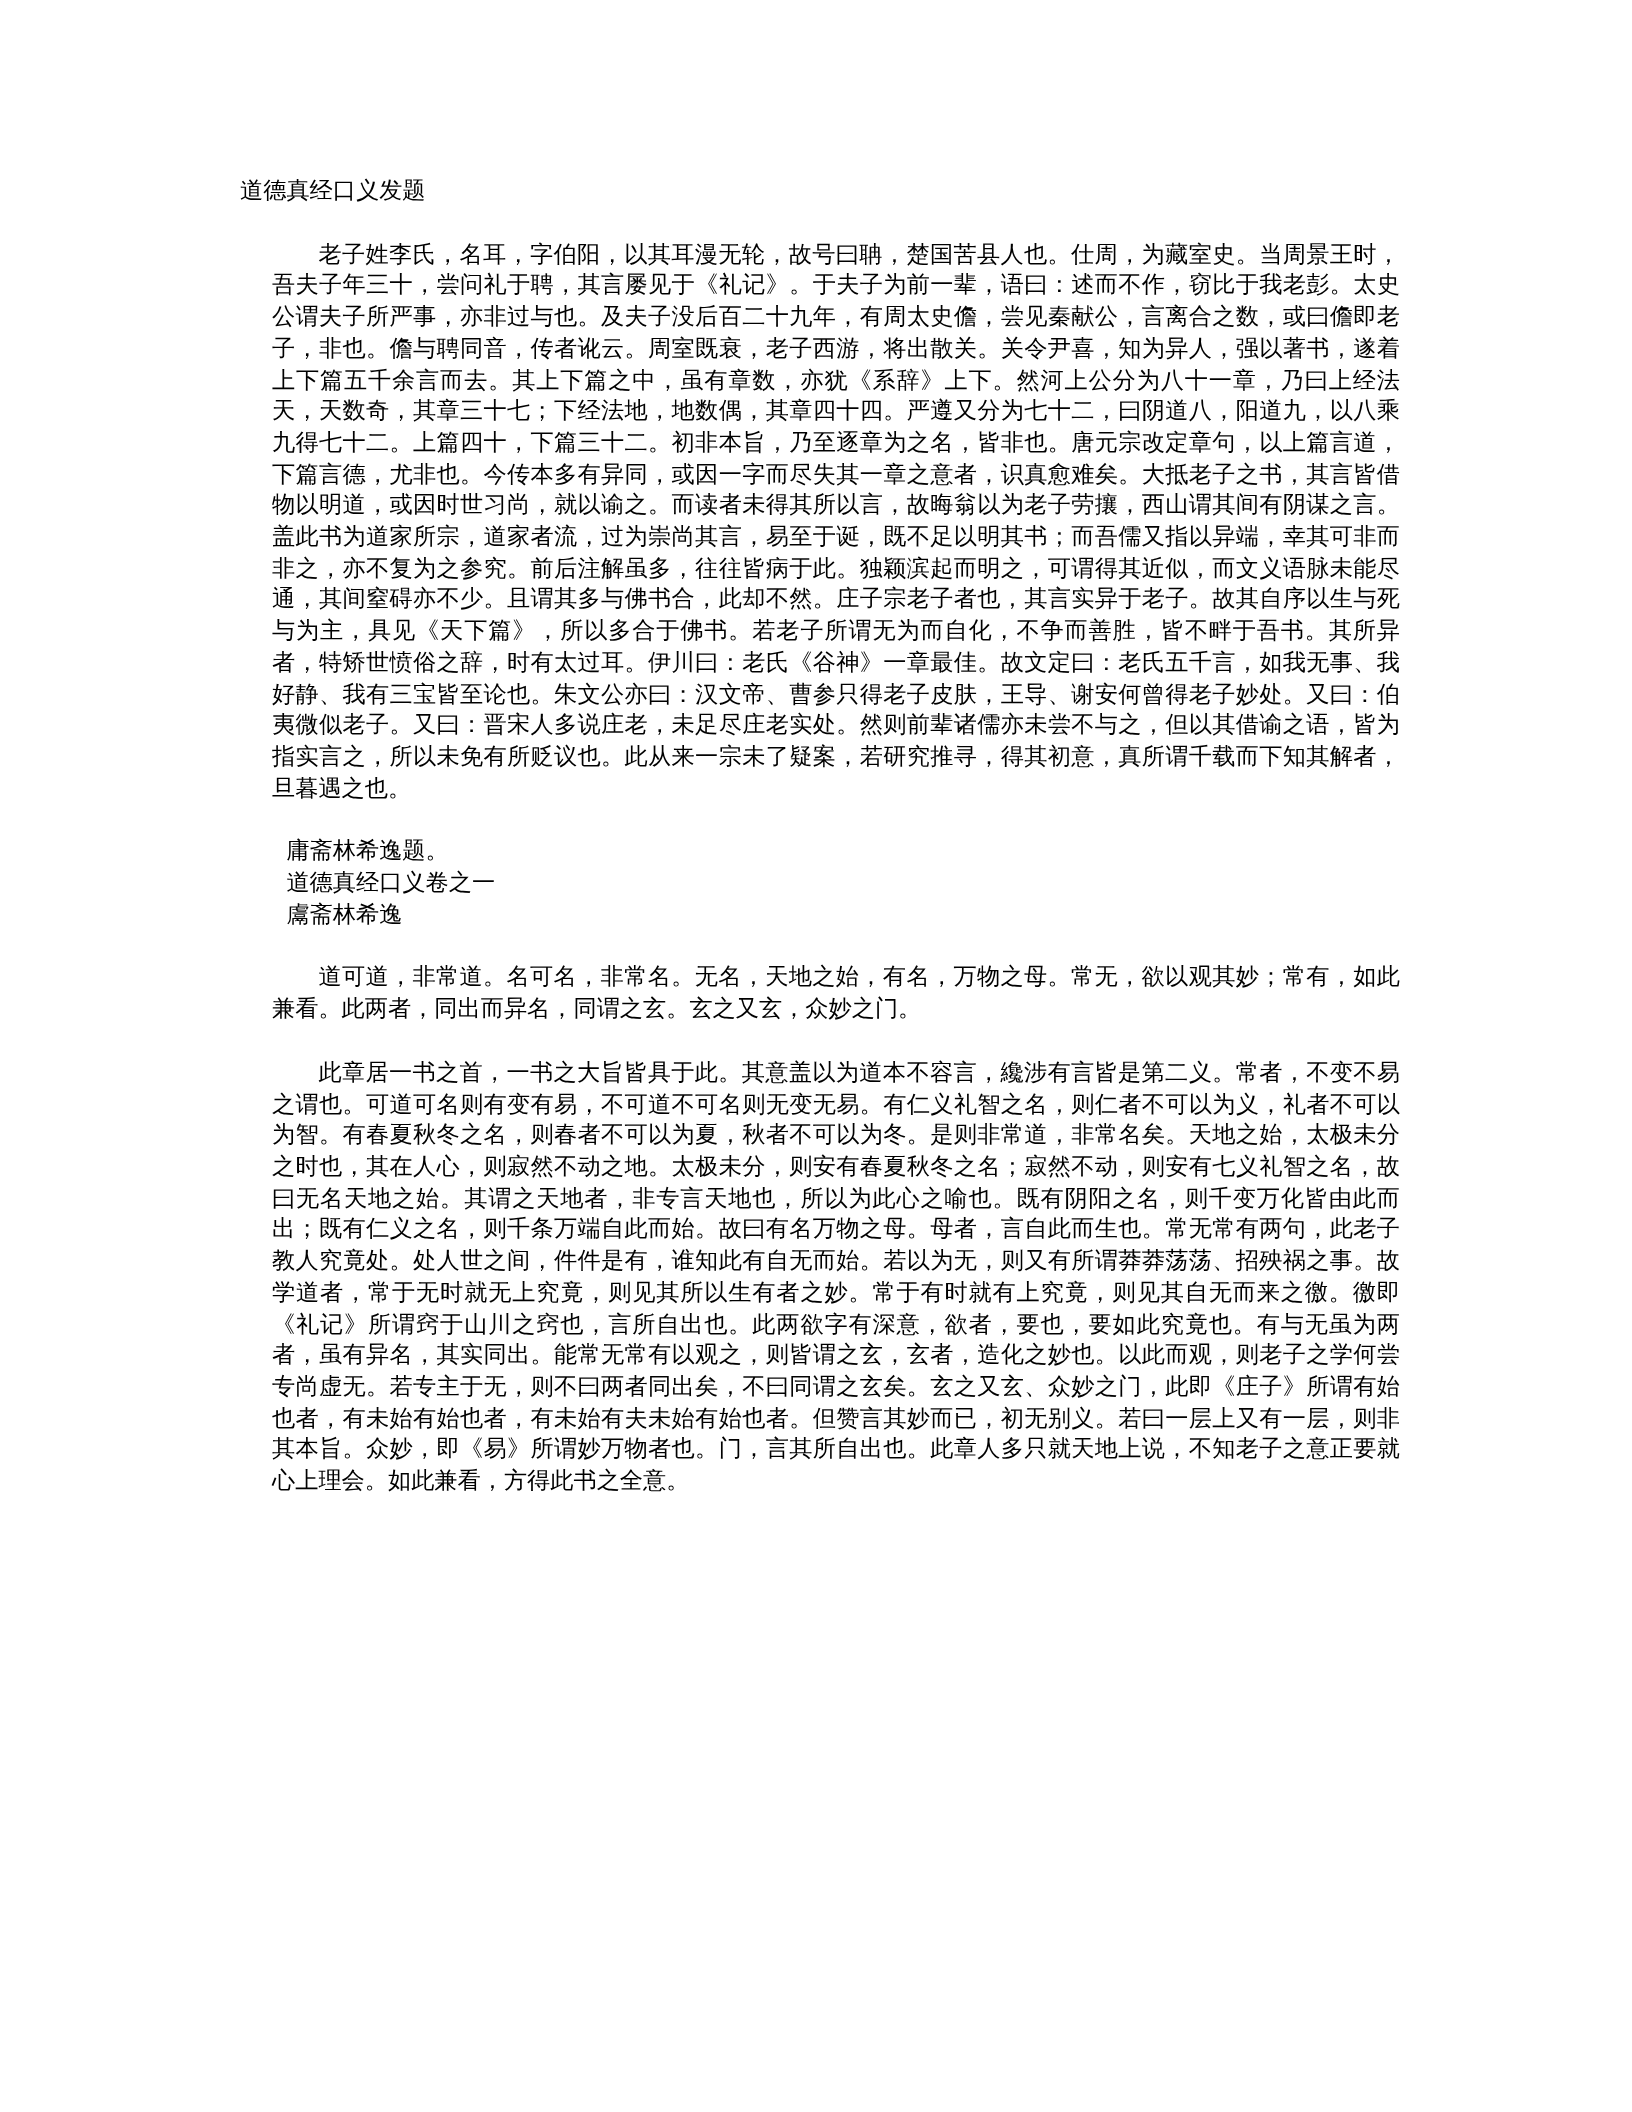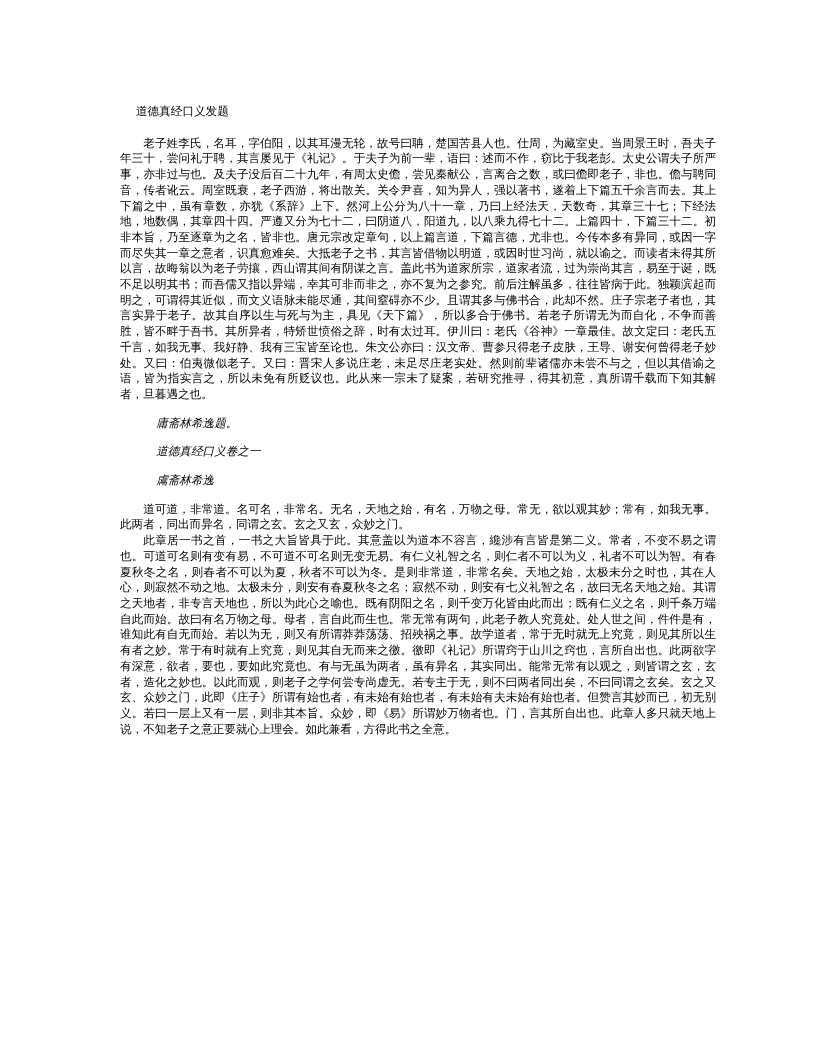--- a/index.html
+++ b/index.html
@@ -27,36 +27,35 @@
     width: 596px;
     font-size: 11.6px;
     line-height: 15.7px;
     text-align: justify;
     text-justify: inter-ideograph;
     letter-spacing: 0;
     word-break: break-all;
   }
   
   .para {
-    margin: 0;
+    margin: 16px;
     padding: 0;
     text-indent: 2em;
     text-align: justify;
     text-justify: inter-ideograph;
   }
   
   .head-indent {
-    margin: 13px;
+    margin: 0;
     padding: 0;
     text-indent: 2em;
     white-space: pre-wrap;
-    font-style: italic;
   }
   .head-flush {
-    margin: 16px;
+    margin: 0;
     padding: 0;
     text-indent: 0;
     white-space: pre-wrap;
   }
 </style>
 </head>
 <body>
 
 <div class="page">
   <div class="doc-body">
@@ -65,20 +64,20 @@
 
     <div class="para">老子姓李氏，名耳，字伯阳，以其耳漫无轮，故号曰聃，楚国苦县人也。仕周，为藏室史。当周景王时，吾夫子年三十，尝问礼于聘，其言屡见于《礼记》。于夫子为前一辈，语曰：述而不作，窃比于我老彭。太史公谓夫子所严事，亦非过与也。及夫子没后百二十九年，有周太史儋，尝见秦献公，言离合之数，或曰儋即老子，非也。儋与聘同音，传者讹云。周室既衰，老子西游，将出散关。关令尹喜，知为异人，强以著书，遂着上下篇五千余言而去。其上下篇之中，虽有章数，亦犹《系辞》上下。然河上公分为八十一章，乃曰上经法天，天数奇，其章三十七；下经法地，地数偶，其章四十四。严遵又分为七十二，曰阴道八，阳道九，以八乘九得七十二。上篇四十，下篇三十二。初非本旨，乃至逐章为之名，皆非也。唐元宗改定章句，以上篇言道，下篇言德，尤非也。今传本多有异同，或因一字而尽失其一章之意者，识真愈难矣。大抵老子之书，其言皆借物以明道，或因时世习尚，就以谕之。而读者未得其所以言，故晦翁以为老子劳攘，西山谓其间有阴谋之言。盖此书为道家所宗，道家者流，过为崇尚其言，易至于诞，既不足以明其书；而吾儒又指以异端，幸其可非而非之，亦不复为之参究。前后注解虽多，往往皆病于此。独颖滨起而明之，可谓得其近似，而文义语脉未能尽通，其间窒碍亦不少。且谓其多与佛书合，此却不然。庄子宗老子者也，其言实异于老子。故其自序以生与死与为主，具见《天下篇》，所以多合于佛书。若老子所谓无为而自化，不争而善胜，皆不畔于吾书。其所异者，特矫世愤俗之辞，时有太过耳。伊川曰：老氏《谷神》一章最佳。故文定曰：老氏五千言，如我无事、我好静、我有三宝皆至论也。朱文公亦曰：汉文帝、曹参只得老子皮肤，王导、谢安何曾得老子妙处。又曰：伯夷微似老子。又曰：晋宋人多说庄老，未足尽庄老实处。然则前辈诸儒亦未尝不与之，但以其借谕之语，皆为指实言之，所以未免有所贬议也。此从来一宗未了疑案，若研究推寻，得其初意，真所谓千载而下知其解者，旦暮遇之也。</div>
 
     <div class="head-indent">庸斋林希逸题。</div>
 
     <div class="head-indent">道德真经口义卷之一</div>
 
     <div class="head-indent">鬳斋林希逸</div>
 
 
-    <div class="para">道可道，非常道。名可名，非常名。无名，天地之始，有名，万物之母。常无，欲以观其妙；常有，如我无事。此两者，同出而异名，同谓之玄。玄之又玄，众妙之门。</div>
+    <div class="para">道可道，非常道。名可名，非常名。无名，天地之始，有名，万物之母。常无，欲以观其妙；常有，如此兼看。此两者，同出而异名，同谓之玄。玄之又玄，众妙之门。</div>
 
     <div class="para">此章居一书之首，一书之大旨皆具于此。其意盖以为道本不容言，纔涉有言皆是第二义。常者，不变不易之谓也。可道可名则有变有易，不可道不可名则无变无易。有仁义礼智之名，则仁者不可以为义，礼者不可以为智。有春夏秋冬之名，则春者不可以为夏，秋者不可以为冬。是则非常道，非常名矣。天地之始，太极未分之时也，其在人心，则寂然不动之地。太极未分，则安有春夏秋冬之名；寂然不动，则安有七义礼智之名，故曰无名天地之始。其谓之天地者，非专言天地也，所以为此心之喻也。既有阴阳之名，则千变万化皆由此而出；既有仁义之名，则千条万端自此而始。故曰有名万物之母。母者，言自此而生也。常无常有两句，此老子教人究竟处。处人世之间，件件是有，谁知此有自无而始。若以为无，则又有所谓莽莽荡荡、招殃祸之事。故学道者，常于无时就无上究竟，则见其所以生有者之妙。常于有时就有上究竟，则见其自无而来之徼。徼即《礼记》所谓窍于山川之窍也，言所自出也。此两欲字有深意，欲者，要也，要如此究竟也。有与无虽为两者，虽有异名，其实同出。能常无常有以观之，则皆谓之玄，玄者，造化之妙也。以此而观，则老子之学何尝专尚虚无。若专主于无，则不曰两者同出矣，不曰同谓之玄矣。玄之又玄、众妙之门，此即《庄子》所谓有始也者，有未始有始也者，有未始有夫未始有始也者。但赞言其妙而已，初无别义。若曰一层上又有一层，则非其本旨。众妙，即《易》所谓妙万物者也。门，言其所自出也。此章人多只就天地上说，不知老子之意正要就心上理会。如此兼看，方得此书之全意。</div>
 
 
 
   </div>
 </div>
 
 </body></html>

